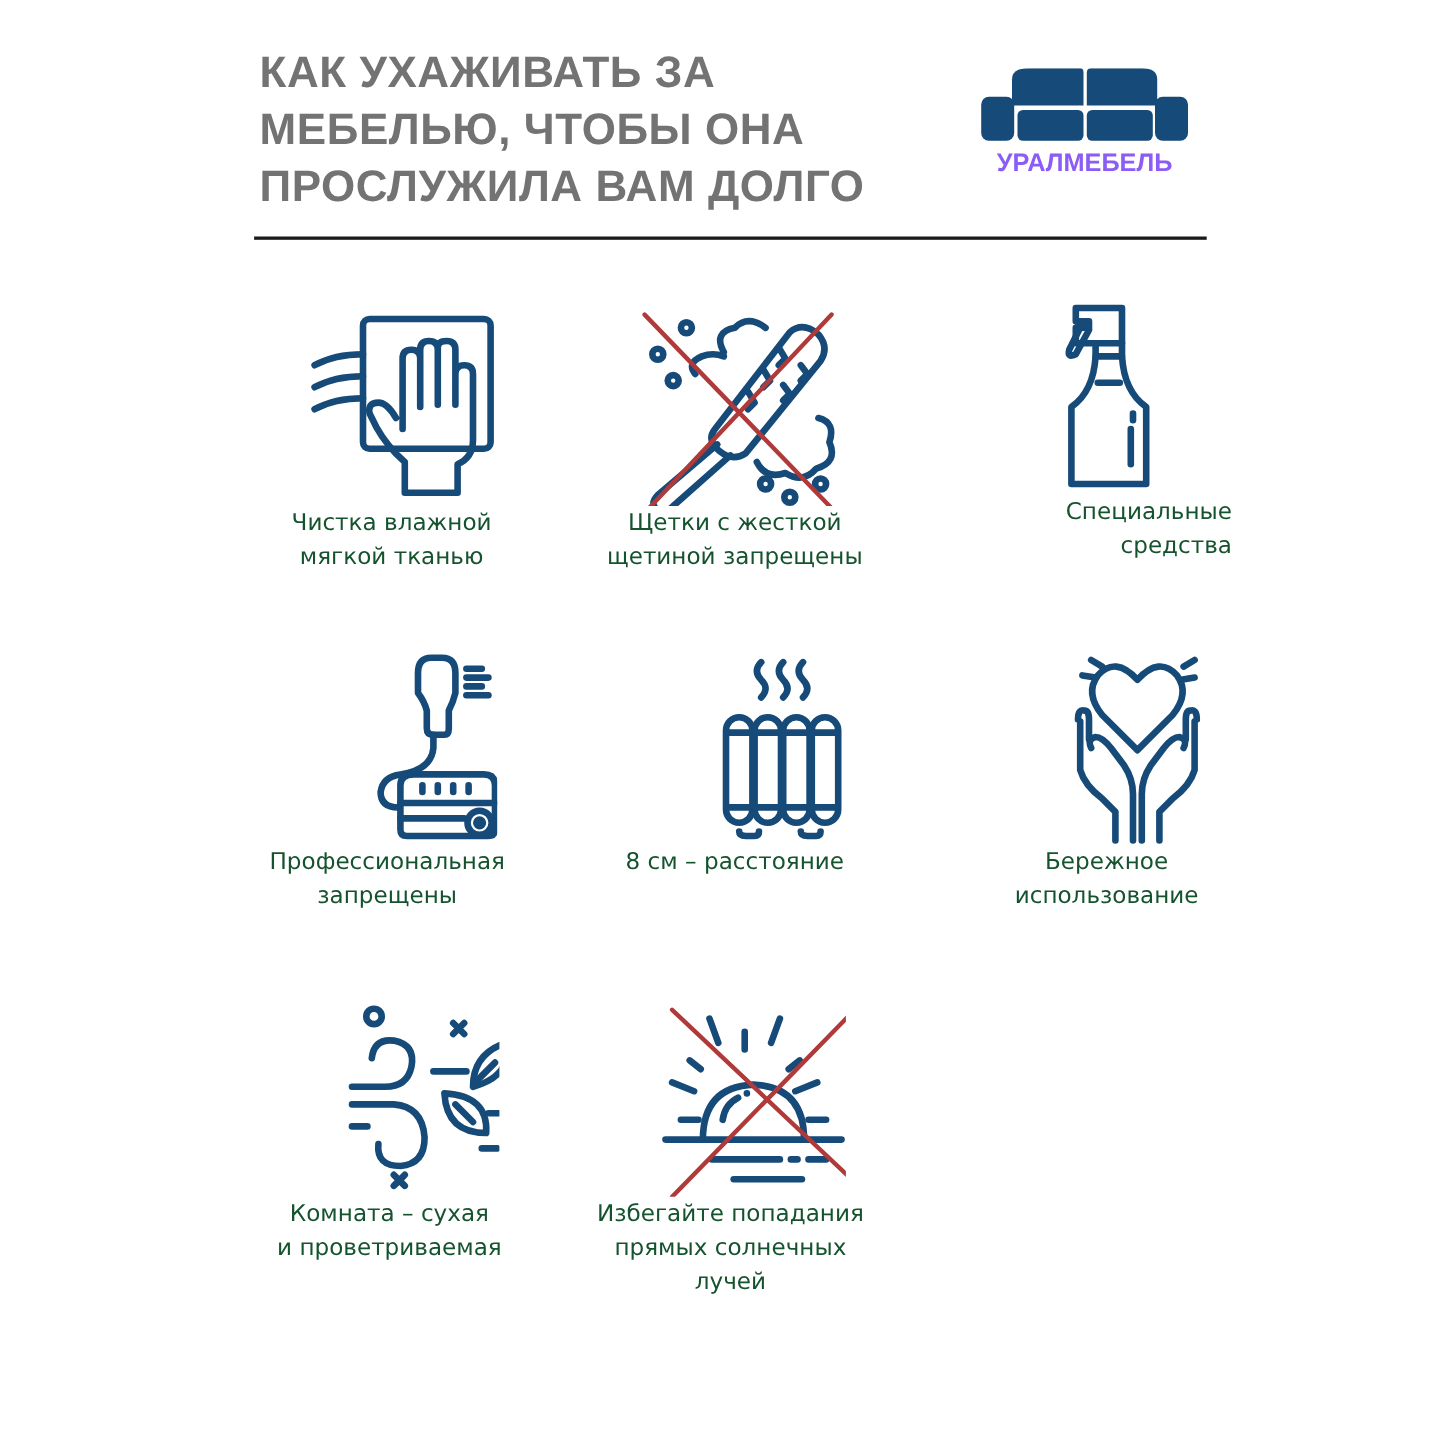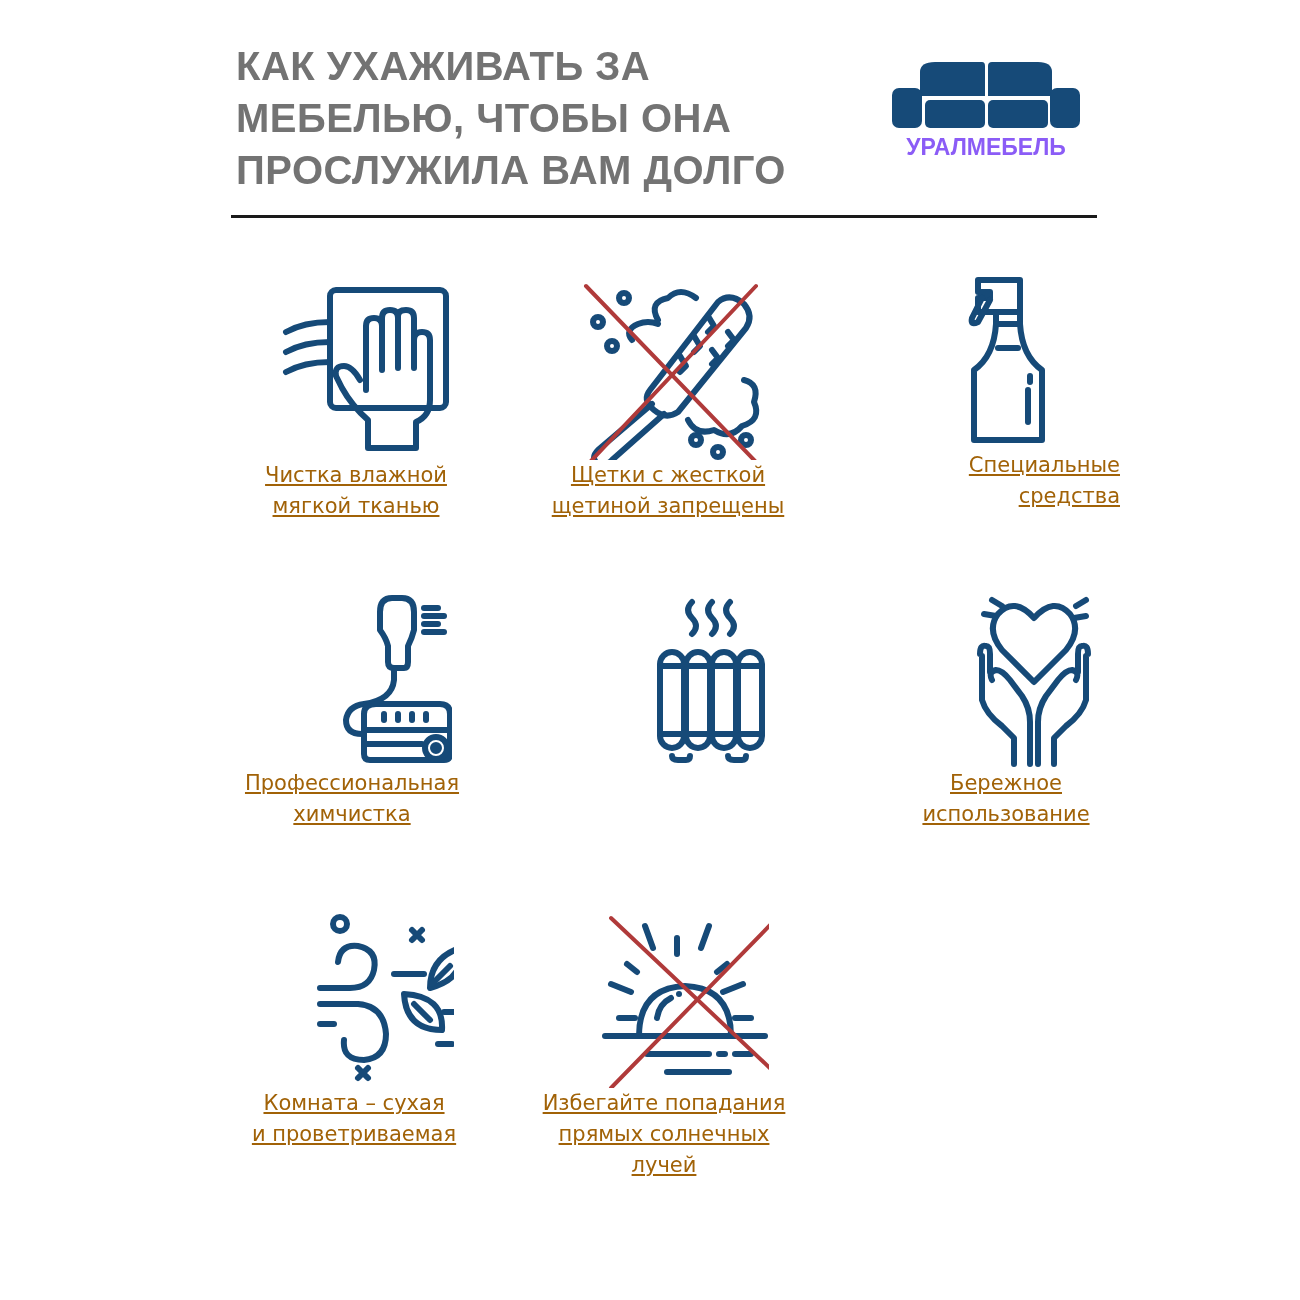--- a/index.html
+++ b/index.html
@@ -15,22 +15,22 @@
   .title div { white-space: nowrap; }
   .logo { position: absolute; left: 890px; top: 62px; width: 192px; height: 104px; }
   .logo-text {
     position: absolute; left: 0; top: 72px; width: 192px; text-align: center;
     color: #8b5cf6; font-weight: bold; font-size: 23px; letter-spacing: 0px;
   }
   .divider { position: absolute; left: 231px; top: 215px; width: 866px; height: 3px; background: #1a1a1a; }
   .item { position: absolute; width: 300px; text-align: center; }
   .item svg { display: block; margin: 0 auto; }
   .caption {
-    color: #a16207; font-size: 21px; line-height: 31px; margin-top: 0;
-    font-family: "DejaVu Sans", sans-serif; font-weight: normal; text-decoration: underline;
+    color: #14532d; font-size: 21px; line-height: 31px; margin-top: 0;
+    font-family: "DejaVu Sans", sans-serif; font-weight: normal;
   }
   .caption div { white-space: nowrap; }
   .ic { fill: none; stroke: #164a78; stroke-width: 6; stroke-linecap: round; stroke-linejoin: round; }
   .cross { stroke: #b03a3a; stroke-width: 4; stroke-linecap: round; fill: none; }
 </style>
 </head>
 <body>
 
 <div class="title">
   <div>КАК УХАЖИВАТЬ ЗА</div>
@@ -118,39 +118,40 @@
     <line class="ic" x1="112" y1="156" x2="170" y2="156"></line>
     <line class="ic" x1="132" y1="126" x2="132" y2="132"></line>
     <line class="ic" x1="146" y1="126" x2="146" y2="132"></line>
     <line class="ic" x1="160" y1="126" x2="160" y2="132"></line>
     <line class="ic" x1="174" y1="126" x2="174" y2="132"></line>
     <circle class="ic" cx="184" cy="160" r="11" fill="#fff"></circle>
     <circle class="ic" cx="184" cy="160" r="3"></circle>
   </svg>
   <div class="caption">
     <div>Профессиональная</div>
-    <div>химчистка</div>
+    <div>запрещены</div>
   </div>
 </div>
 
 <div class="item" style="left:518px; top:588px;">
   <svg width="200" height="180" viewBox="0 0 200 180">
     <path class="ic" d="M124 14 Q116 22 124 30 Q132 38 124 46"></path>
     <path class="ic" d="M144 14 Q136 22 144 30 Q152 38 144 46"></path>
     <path class="ic" d="M162 14 Q154 22 162 30 Q170 38 162 46"></path>
     <rect class="ic" x="92" y="64" width="24" height="96" rx="12"></rect>
     <rect class="ic" x="118" y="64" width="24" height="96" rx="12"></rect>
     <rect class="ic" x="144" y="64" width="24" height="96" rx="12"></rect>
     <rect class="ic" x="170" y="64" width="24" height="96" rx="12"></rect>
     <line class="ic" x1="94" y1="78" x2="192" y2="78"></line>
     <line class="ic" x1="94" y1="146" x2="192" y2="146"></line>
     <path class="ic" d="M104 168 Q104 172 110 172 L118 172 Q122 172 122 168"></path>
     <path class="ic" d="M160 168 Q160 172 166 172 L174 172 Q178 172 178 168"></path>
   </svg>
   <div class="caption">
+    <div>8 см – расстояние</div>
   </div>
 </div>
 
 <div class="item" style="left:856px; top:588px;">
   <svg width="200" height="180" viewBox="0 0 200 180">
     <line class="ic" x1="86" y1="12" x2="96" y2="18"></line>
     <line class="ic" x1="78" y1="26" x2="90" y2="28"></line>
     <line class="ic" x1="220" y1="12" x2="210" y2="18" transform="translate(-40 0)"></line>
     <line class="ic" x1="180" y1="28" x2="168" y2="30"></line>
     <path class="ic" d="M128 30 Q108 8 92 26 Q80 42 96 62 L128 94 L160 62 Q176 42 164 26 Q148 8 128 30 Z"></path>

